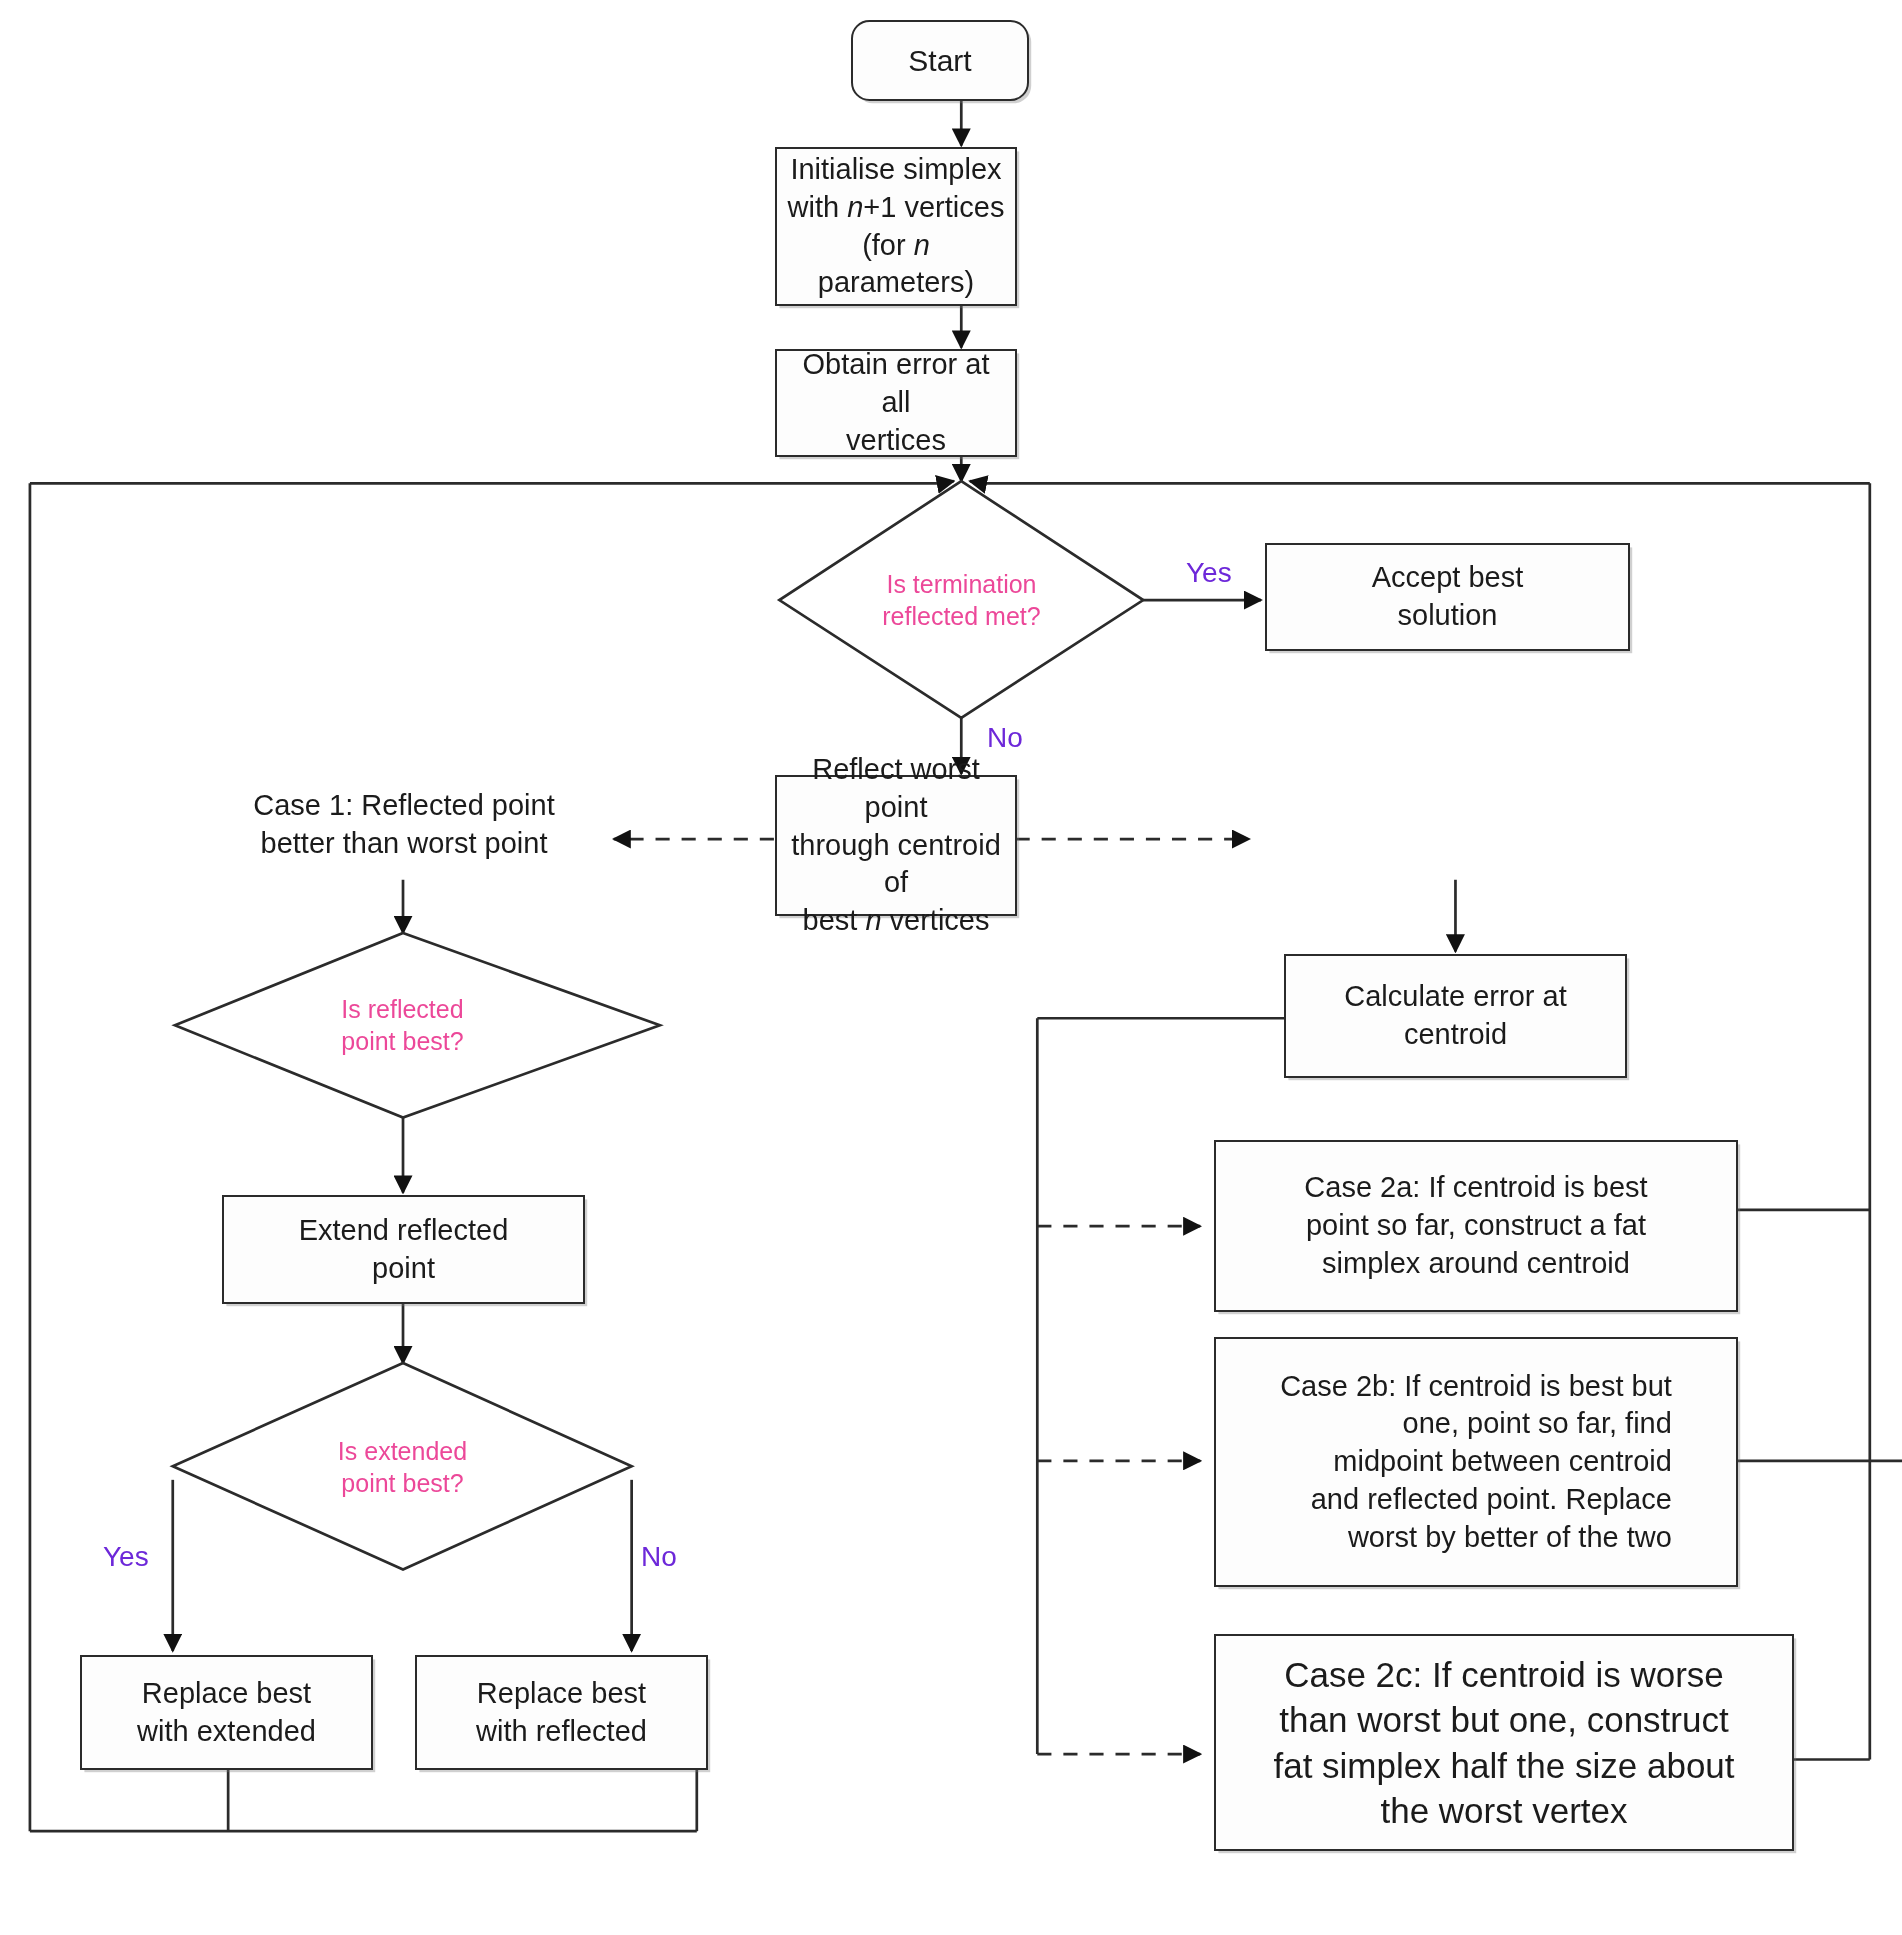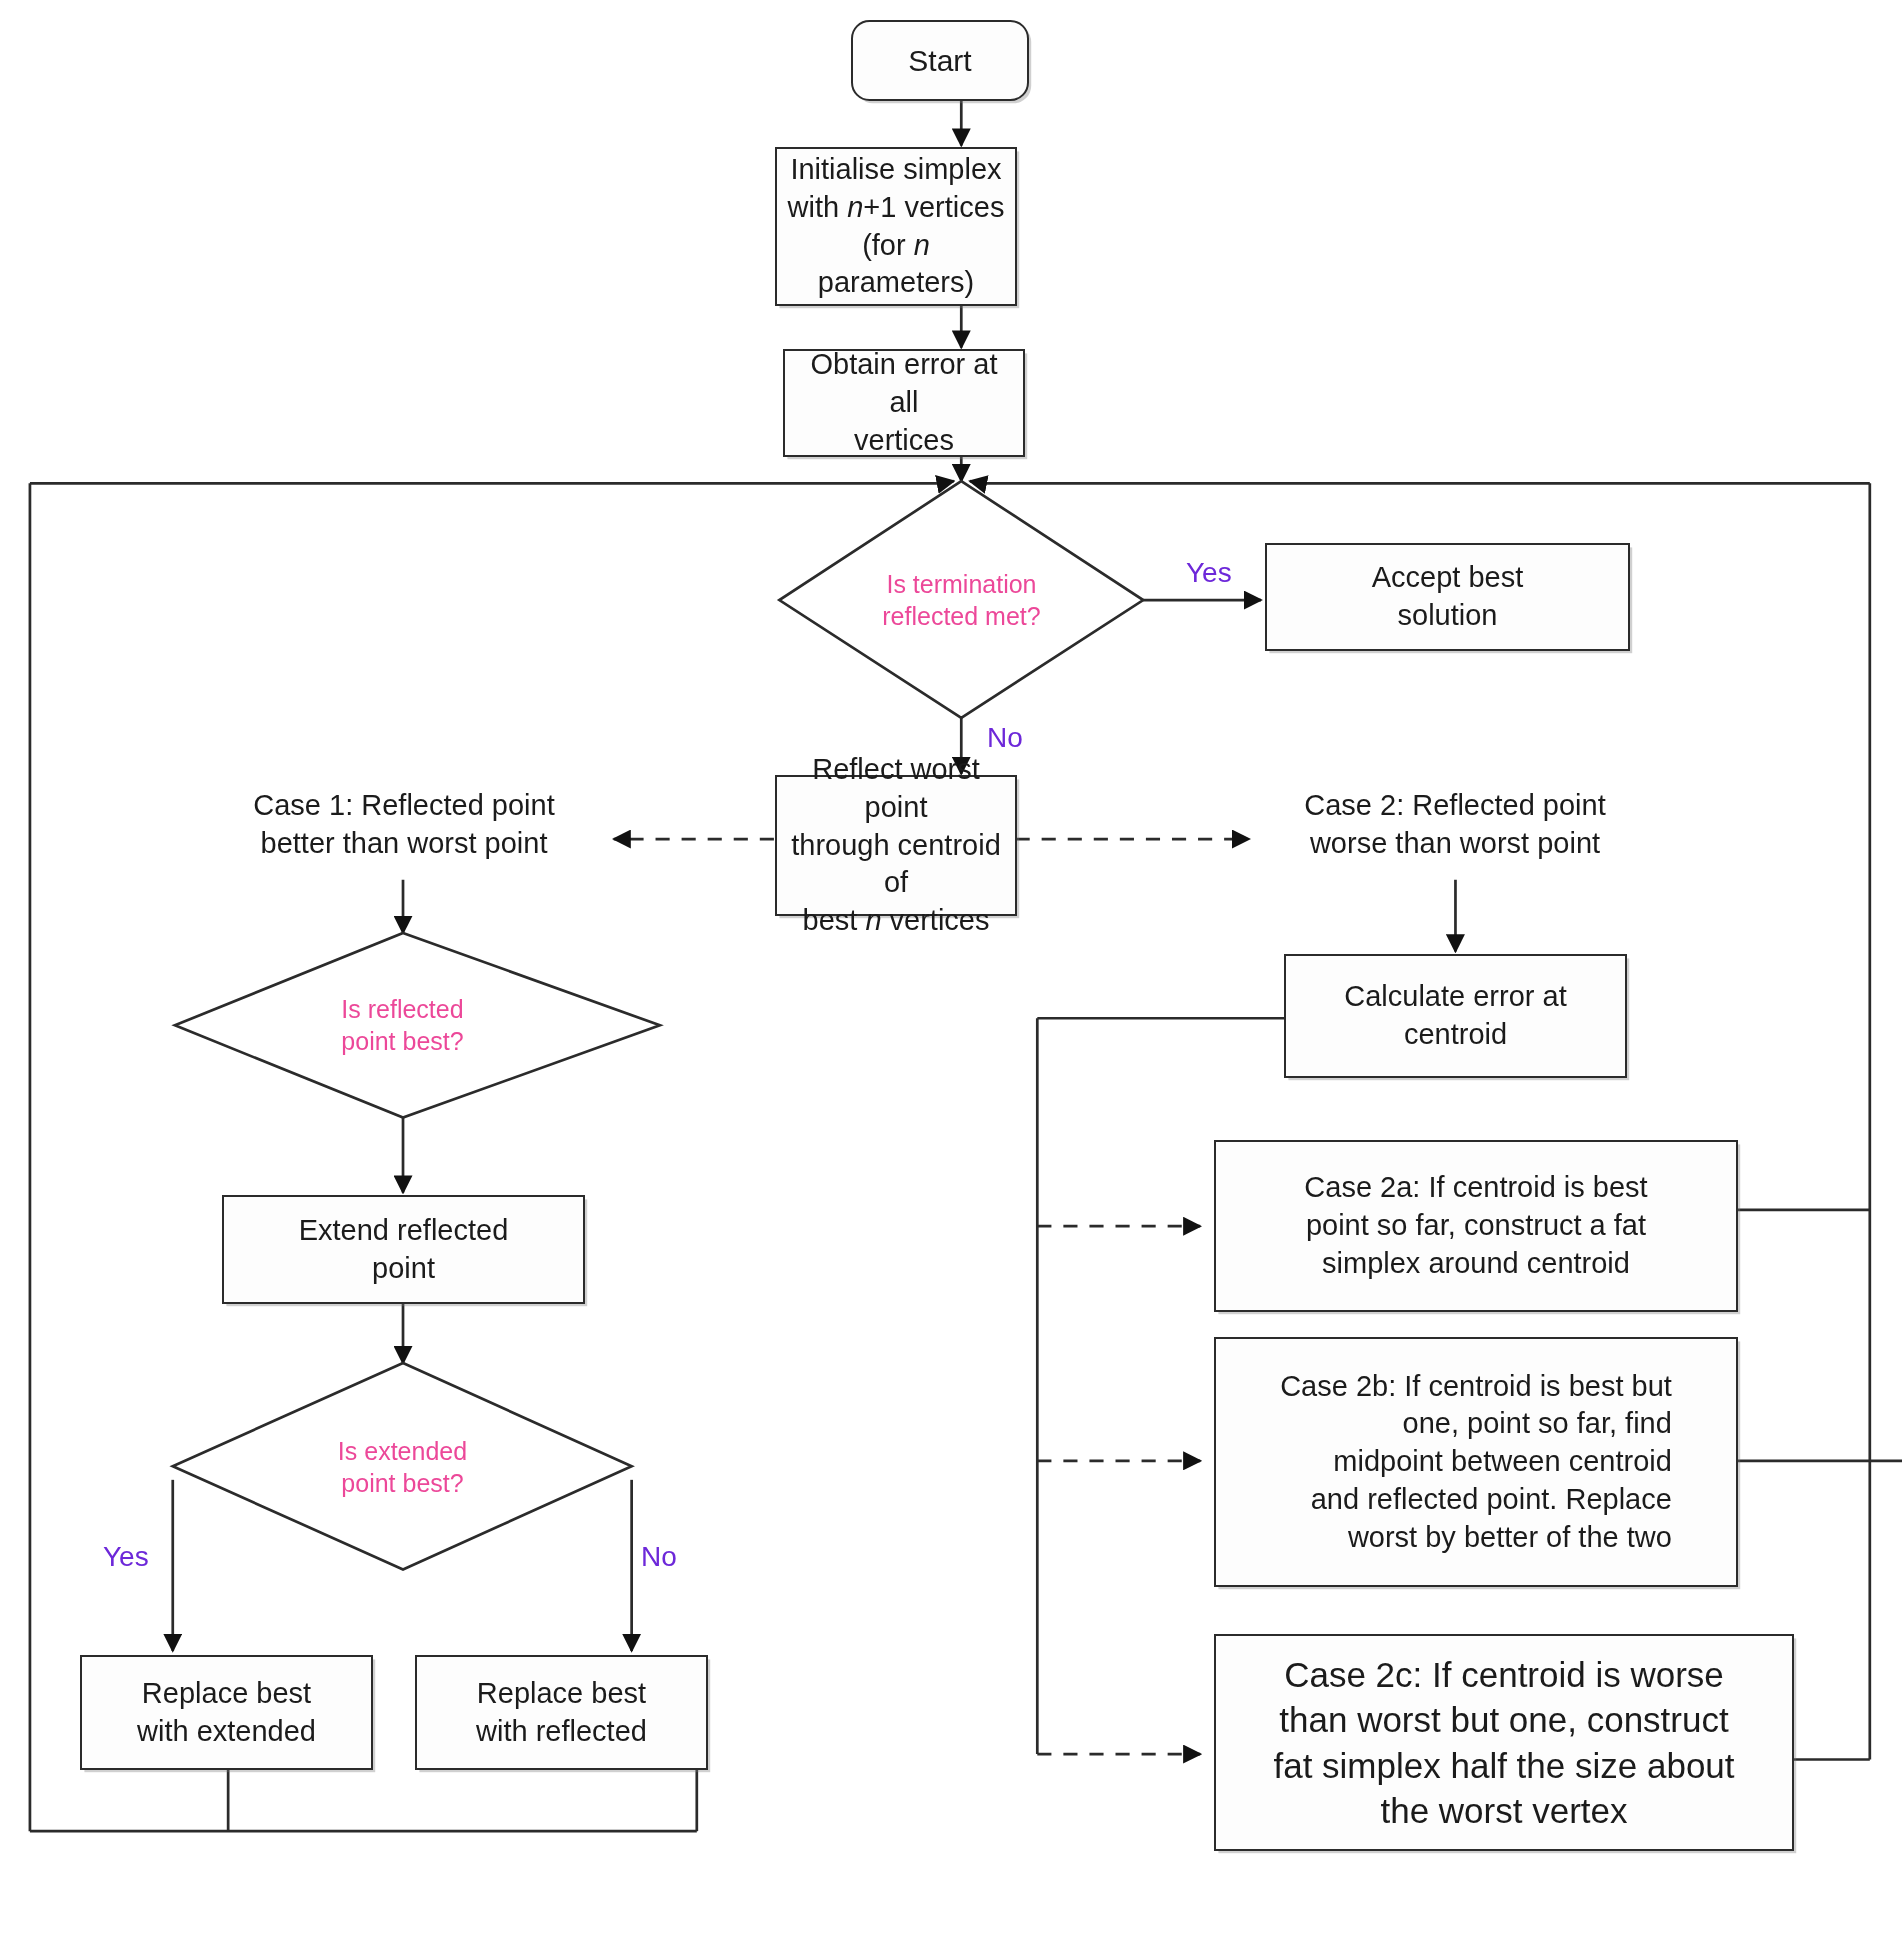--- a/index.html
+++ b/index.html
@@ -96,21 +96,21 @@
       <div>Initialise simplex</div>
       <div>
         <span>with </span><i class="v">n</i><span>+1 vertices</span>
       </div>
       <div>
         <span>(for </span><i class="v">n</i><span> parameters)</span>
       </div>
     </div>
   </div>
 
-  <div class="node proc nlabel" style="left:775px;top:349px;width:242px;height:108px;font-size:29px;margin-left:8px;">
+  <div class="node proc nlabel" style="left:775px;top:349px;width:242px;height:108px;font-size:29px;">
     <div>
       <div>Obtain error at all</div>
       <div>vertices</div>
     </div>
   </div>
 
   <div class="diamond-text" style="left:815px;top:554px;width:293px;height:92px;font-size:25px;">
     <div>
       <div>Is termination</div>
       <div>reflected met?</div>
@@ -134,26 +134,20 @@
     </div>
   </div>
 
   <div class="node plain nlabel" style="left:214px;top:776px;width:380px;height:98px;font-size:29px;">
     <div>
       <div>Case 1: Reflected point</div>
       <div>better than worst point</div>
     </div>
   </div>
 
-  <div class="node plain nlabel" style="left:1265px;top:776px;width:380px;height:98px;font-size:29px;">
-    <div>
-      <div>Case 2: Reflected point</div>
-      <div>worse than worst point</div>
-    </div>
-  </div>
 
   <div class="diamond-text" style="left:283px;top:980px;width:239px;height:90px;font-size:25px;">
     <div>
       <div>Is reflected</div>
       <div>point best?</div>
     </div>
   </div>
 
   <div class="node proc nlabel" style="left:222px;top:1195px;width:363px;height:109px;font-size:29px;">
     <div>

